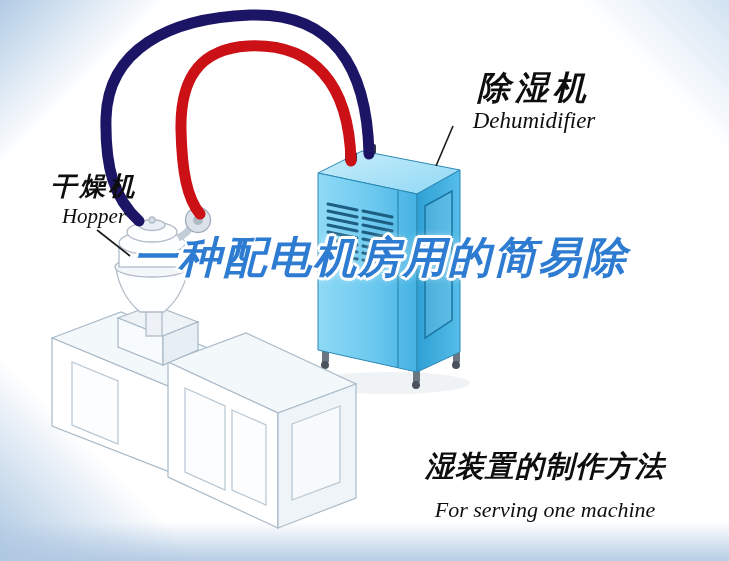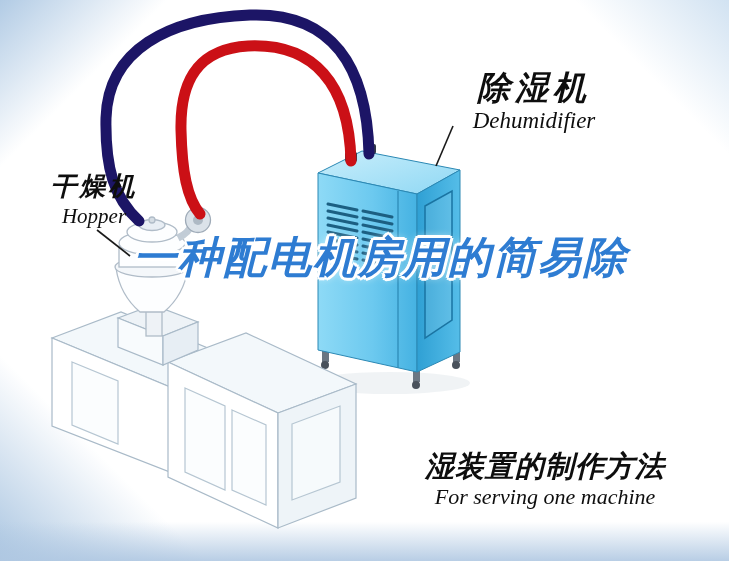--- a/index.html
+++ b/index.html
@@ -24,21 +24,21 @@
   .callout .zh{font-family:"DejaVu Sans",sans-serif;font-weight:700;line-height:1.1;}
   .callout .en{font-family:"Liberation Serif",serif;line-height:1.15;}
   #callout-dehumidifier{left:448px;top:70px;width:172px;}
   #callout-dehumidifier .zh{font-size:33px;letter-spacing:5px;}
   #callout-dehumidifier .en{font-size:23px;margin-top:2px;text-align:center;}
   #callout-hopper{left:40px;top:172px;width:108px;}
   #callout-hopper .zh{font-size:26px;letter-spacing:3px;}
   #callout-hopper .en{font-size:21px;margin-top:3px;}
   #callout-system{left:394px;top:451px;width:302px;}
   #callout-system .zh{font-size:29px;letter-spacing:1px;}
-  #callout-system .en{font-size:22px;margin-top:1px;}
+  #callout-system .en{font-size:22px;margin-top:14px;}
 
   .main-title{
     position:absolute;top:233px;left:0;right:0;text-align:center;
     font-weight:700;font-size:43px;line-height:1.12;letter-spacing:2px;
     color:var(--title_blue,#2e7cd2);
     text-shadow:
       3px 0 0 #fff,-3px 0 0 #fff,0 3px 0 #fff,0 -3px 0 #fff,
       2px 2px 0 #fff,-2px 2px 0 #fff,2px -2px 0 #fff,-2px -2px 0 #fff,
       0 0 9px rgba(255,255,255,.95);
     margin-left: 32px;

